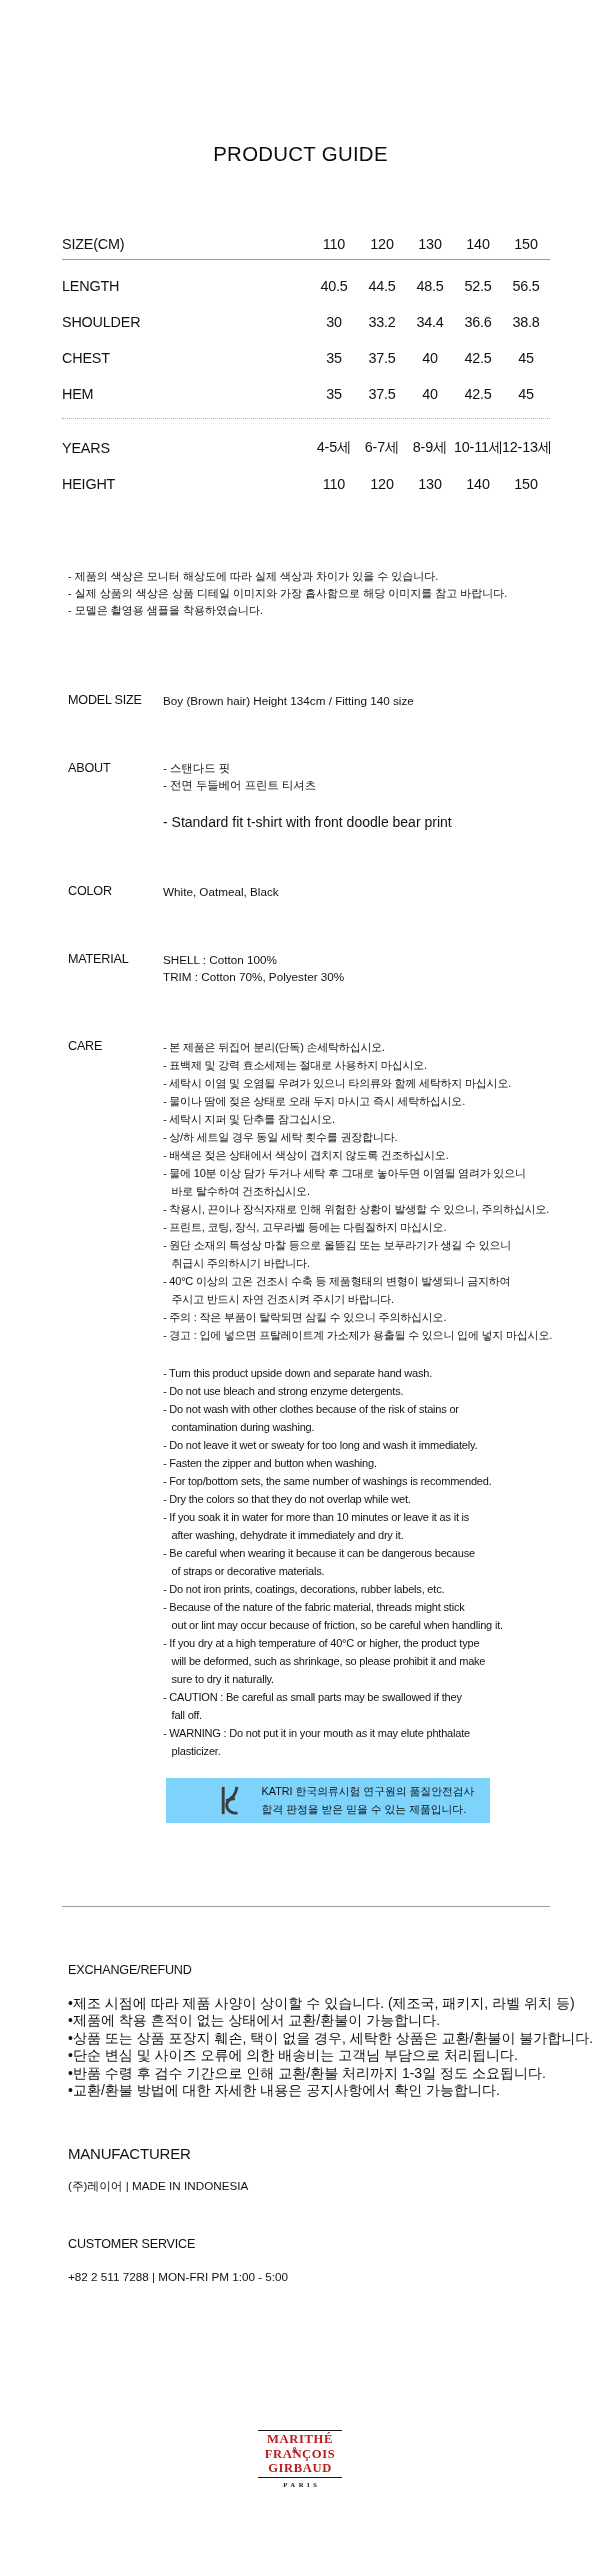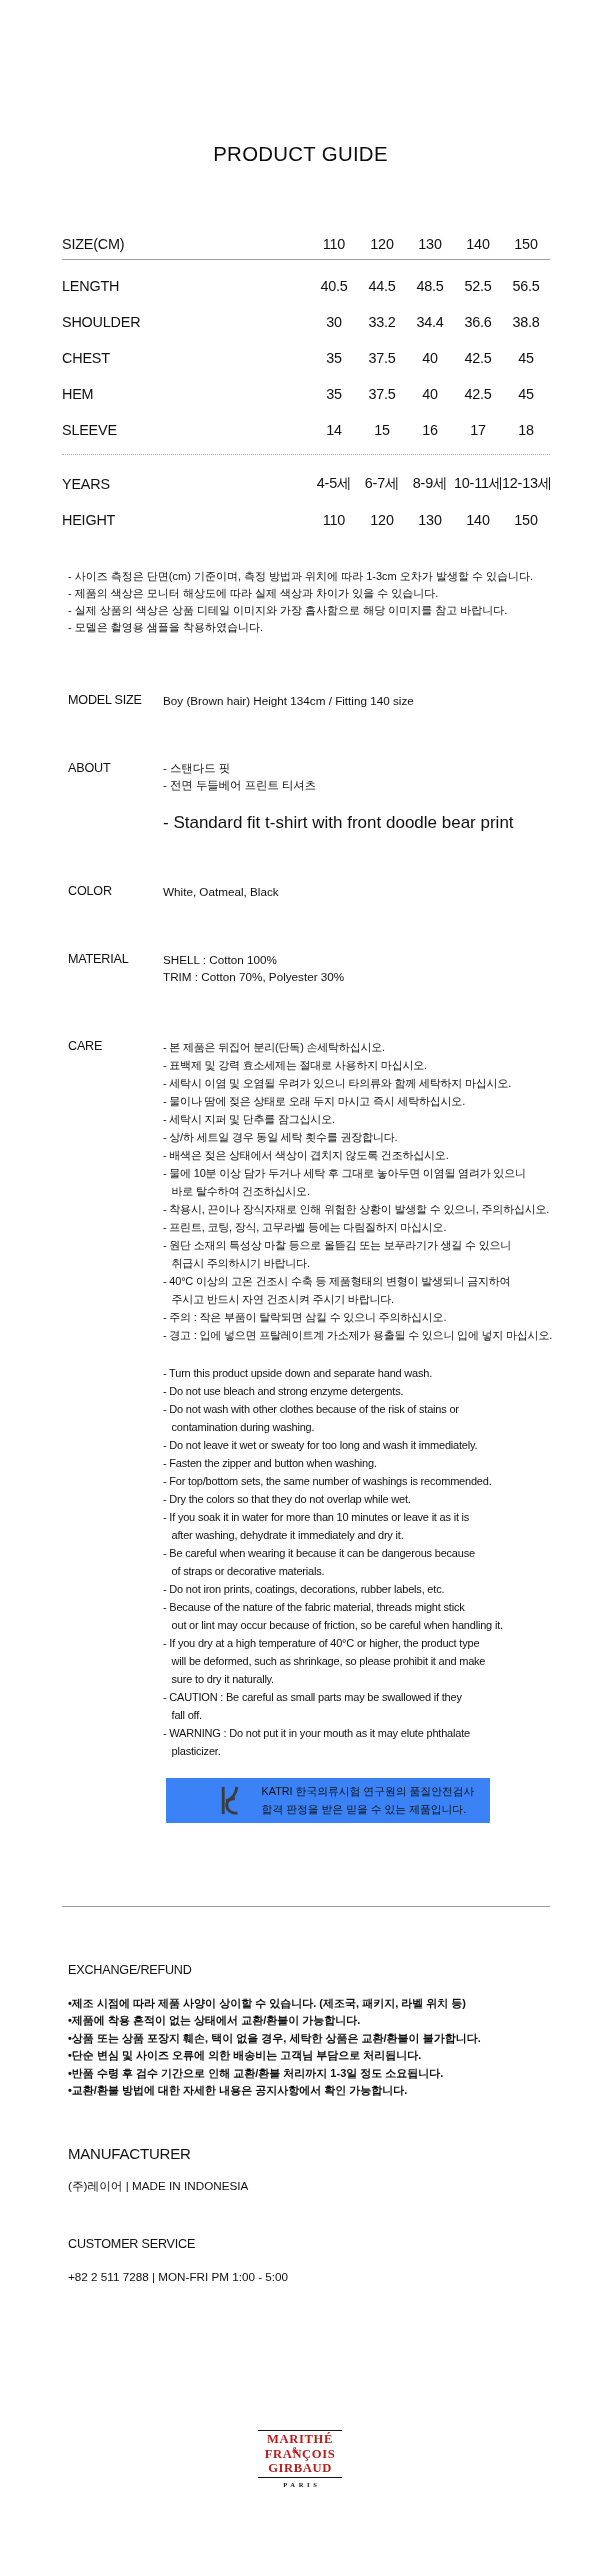--- a/index.html
+++ b/index.html
@@ -29,31 +29,31 @@
   .section{left:68px;right:24px;}
   .sec-label{position:absolute;left:0;top:0;font-size:12.6px;letter-spacing:-0.2px;line-height:17px;white-space:pre;}
   .sec-value{margin-left:95px;font-size:11.4px;}
   .sec-value .line{height:17.4px;line-height:17.4px;white-space:pre;}
   .one-line{height:17px;line-height:17px;white-space:pre;}
   .gap32{height:19px;}
   .gap33{height:20px;}
   .care .sec-value .line{height:18px;line-height:18px;font-size:11px;letter-spacing:-0.2px;}
   
   .kc-box{
-    top:1751px;left:166px;width:324px;height:45px;background:#3b82f6;
+    top:1751px;left:166px;width:324px;height:45px;background:#7dd3fc;
     display:flex;align-items:center;
   }
   .kc-mark{margin-left:55px;width:19px;height:29px;flex:none;}
   .kc-text{margin-left:21.6px;font-size:10.8px;}
   .kc-text .line{height:17.4px;line-height:17.4px;white-space:pre;}
   
   .divider{top:1879px;left:62px;width:488px;border-top:1.2px solid #9c9c9c;height:0;}
   
   .ex-heading{top:1935px;left:68px;font-size:12.6px;letter-spacing:-0.2px;line-height:17px;white-space:pre;}
-  .ex-bullets{top:1968px;left:68px;font-size:11px;font-weight:bold;}
+  .ex-bullets{top:1968px;left:68px;font-size:14px;}
   .ex-bullets .line{height:17.4px;line-height:17.4px;white-space:pre;}
   .mf-heading{top:2118px;left:68px;font-size:15px;letter-spacing:-0.2px;line-height:17px;white-space:pre;}
   .mf-value{top:2150px;left:68px;font-size:11.7px;line-height:17px;white-space:pre;}
   .cs-heading{top:2209px;left:68px;font-size:12.6px;letter-spacing:-0.2px;line-height:17px;white-space:pre;}
   .cs-value{top:2241px;left:68px;font-size:11.7px;line-height:17px;white-space:pre;}
   
   .brand{top:2403px;left:258px;width:84px;text-align:center;}
   .brand-box{
     border-top:1.5px solid #161616;border-bottom:1.5px solid #161616;
     padding:1.2px 0 1.8px 0;position:relative;
@@ -110,28 +110,20 @@
     <div class="t-cell">45</div>
   </div>
   <div class="t-row">
     <div class="t-label">HEM</div>
     <div class="t-cell">35</div>
     <div class="t-cell">37.5</div>
     <div class="t-cell">40</div>
     <div class="t-cell">42.5</div>
     <div class="t-cell">45</div>
   </div>
-  <div class="t-row">
-    <div class="t-label">SLEEVE</div>
-    <div class="t-cell">14</div>
-    <div class="t-cell">15</div>
-    <div class="t-cell">16</div>
-    <div class="t-cell">17</div>
-    <div class="t-cell">18</div>
-  </div>
 
   <div class="t-dotted"></div>
 
   <div class="t-row">
     <div class="t-label">YEARS</div>
     <div class="t-cell">4-5세</div>
     <div class="t-cell">6-7세</div>
     <div class="t-cell">8-9세</div>
     <div class="t-cell">10-11세</div>
     <div class="t-cell">12-13세</div>
@@ -140,40 +132,39 @@
     <div class="t-label">HEIGHT</div>
     <div class="t-cell">110</div>
     <div class="t-cell">120</div>
     <div class="t-cell">130</div>
     <div class="t-cell">140</div>
     <div class="t-cell">150</div>
   </div>
 </div>
 
 <div class="abs notes">
-    <div class="line">- 사이즈 측정은 단면(cm) 기준이며, 측정 방법과 위치에 따라 1-3cm 오차가 발생할 수 있습니다.</div>
     <div class="line">- 제품의 색상은 모니터 해상도에 따라 실제 색상과 차이가 있을 수 있습니다.</div>
     <div class="line">- 실제 상품의 색상은 상품 디테일 이미지와 가장 흡사함으로 해당 이미지를 참고 바랍니다.</div>
     <div class="line">- 모델은 촬영용 샘플을 착용하였습니다.</div>
   </div>
 
 <div class="abs section" style="top:665px;">
   <div class="sec-label">MODEL SIZE</div>
   <div class="sec-value one-line" style="font-size:11.7px;">Boy (Brown hair) Height 134cm / Fitting 140 size</div>
 </div>
 
 <div class="abs section" style="top:733px;">
   <div class="sec-label">ABOUT</div>
   <div class="sec-value">
     <div>
         <div class="line">- 스탠다드 핏</div>
         <div class="line">- 전면 두들베어 프린트 티셔츠</div>
       </div>
     <div class="gap32"></div>
-    <div class="line" style="font-size:17px;">- Standard fit t-shirt with front doodle bear print</div>
+    <div class="line" style="font-size:14px;">- Standard fit t-shirt with front doodle bear print</div>
   </div>
 </div>
 
 <div class="abs section" style="top:856px;">
   <div class="sec-label">COLOR</div>
   <div class="sec-value one-line" style="font-size:11.7px;">White, Oatmeal, Black</div>
 </div>
 
 <div class="abs section" style="top:924px;">
   <div class="sec-label">MATERIAL</div>

